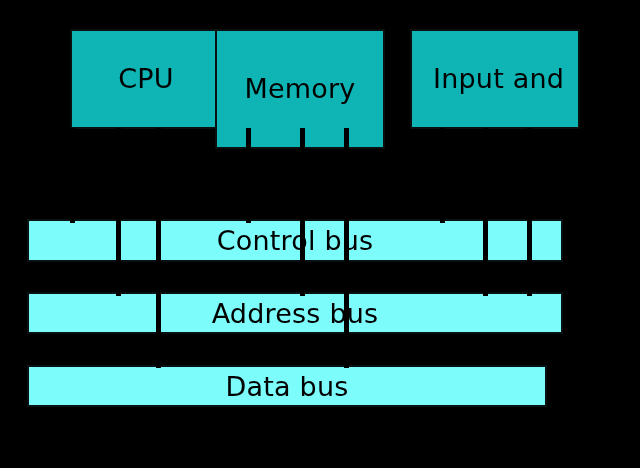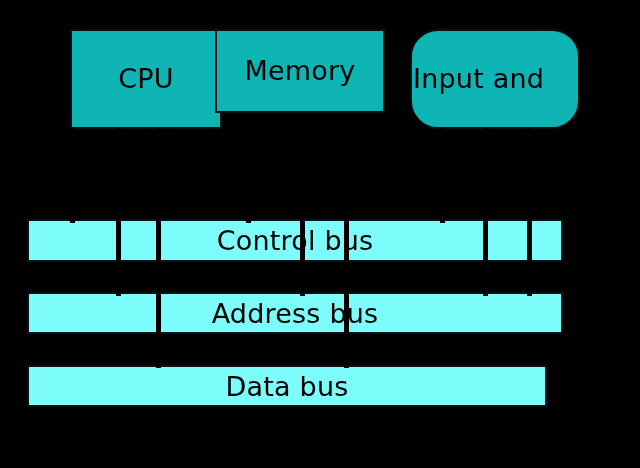--- a/index.html
+++ b/index.html
@@ -13,21 +13,21 @@
     border:2px solid #0a0f10;
     box-sizing:border-box;
     display:flex;
     align-items:center;
     color:#000000;
     font-size:27px;
     line-height:1.12;
     letter-spacing:.2px;
   }
   .unit.center{justify-content:center;text-align:center;}
-  .unit.left{justify-content:flex-start;text-align:right;padding-left:1px;border-radius:28px;}
+  .unit.left{justify-content:flex-start;text-align:right;padding-left:21px;}
 
   .bus{
     position:absolute;
     background:#7DFCFC;
     border:2px solid #0a1112;
     box-sizing:border-box;
     display:flex;
     align-items:center;
     justify-content:center;
     color:#000000;
@@ -54,21 +54,21 @@
 </style>
 </head>
 <body>
 
 <div id="stage">
 
   <div class="unit center" style="left:32px;top:29px;width:152px;height:100px;margin-left:38px;">
     <span>CPU</span>
   </div>
 
-  <div class="unit center" style="left:215px;top:29px;width:170px;height:84px;">
+  <div class="unit center" style="left:215px;top:29px;width:170px;height:120px;">
     <span>Memory</span>
   </div>
 
   <div class="unit left" style="left:410px;top:29px;width:170px;height:100px;">
     <span>
       <span>Input and</span><br>
     </span>
   </div>
 
   <div class="wire" style="left:70px;top:128px;height:95px;"></div>

